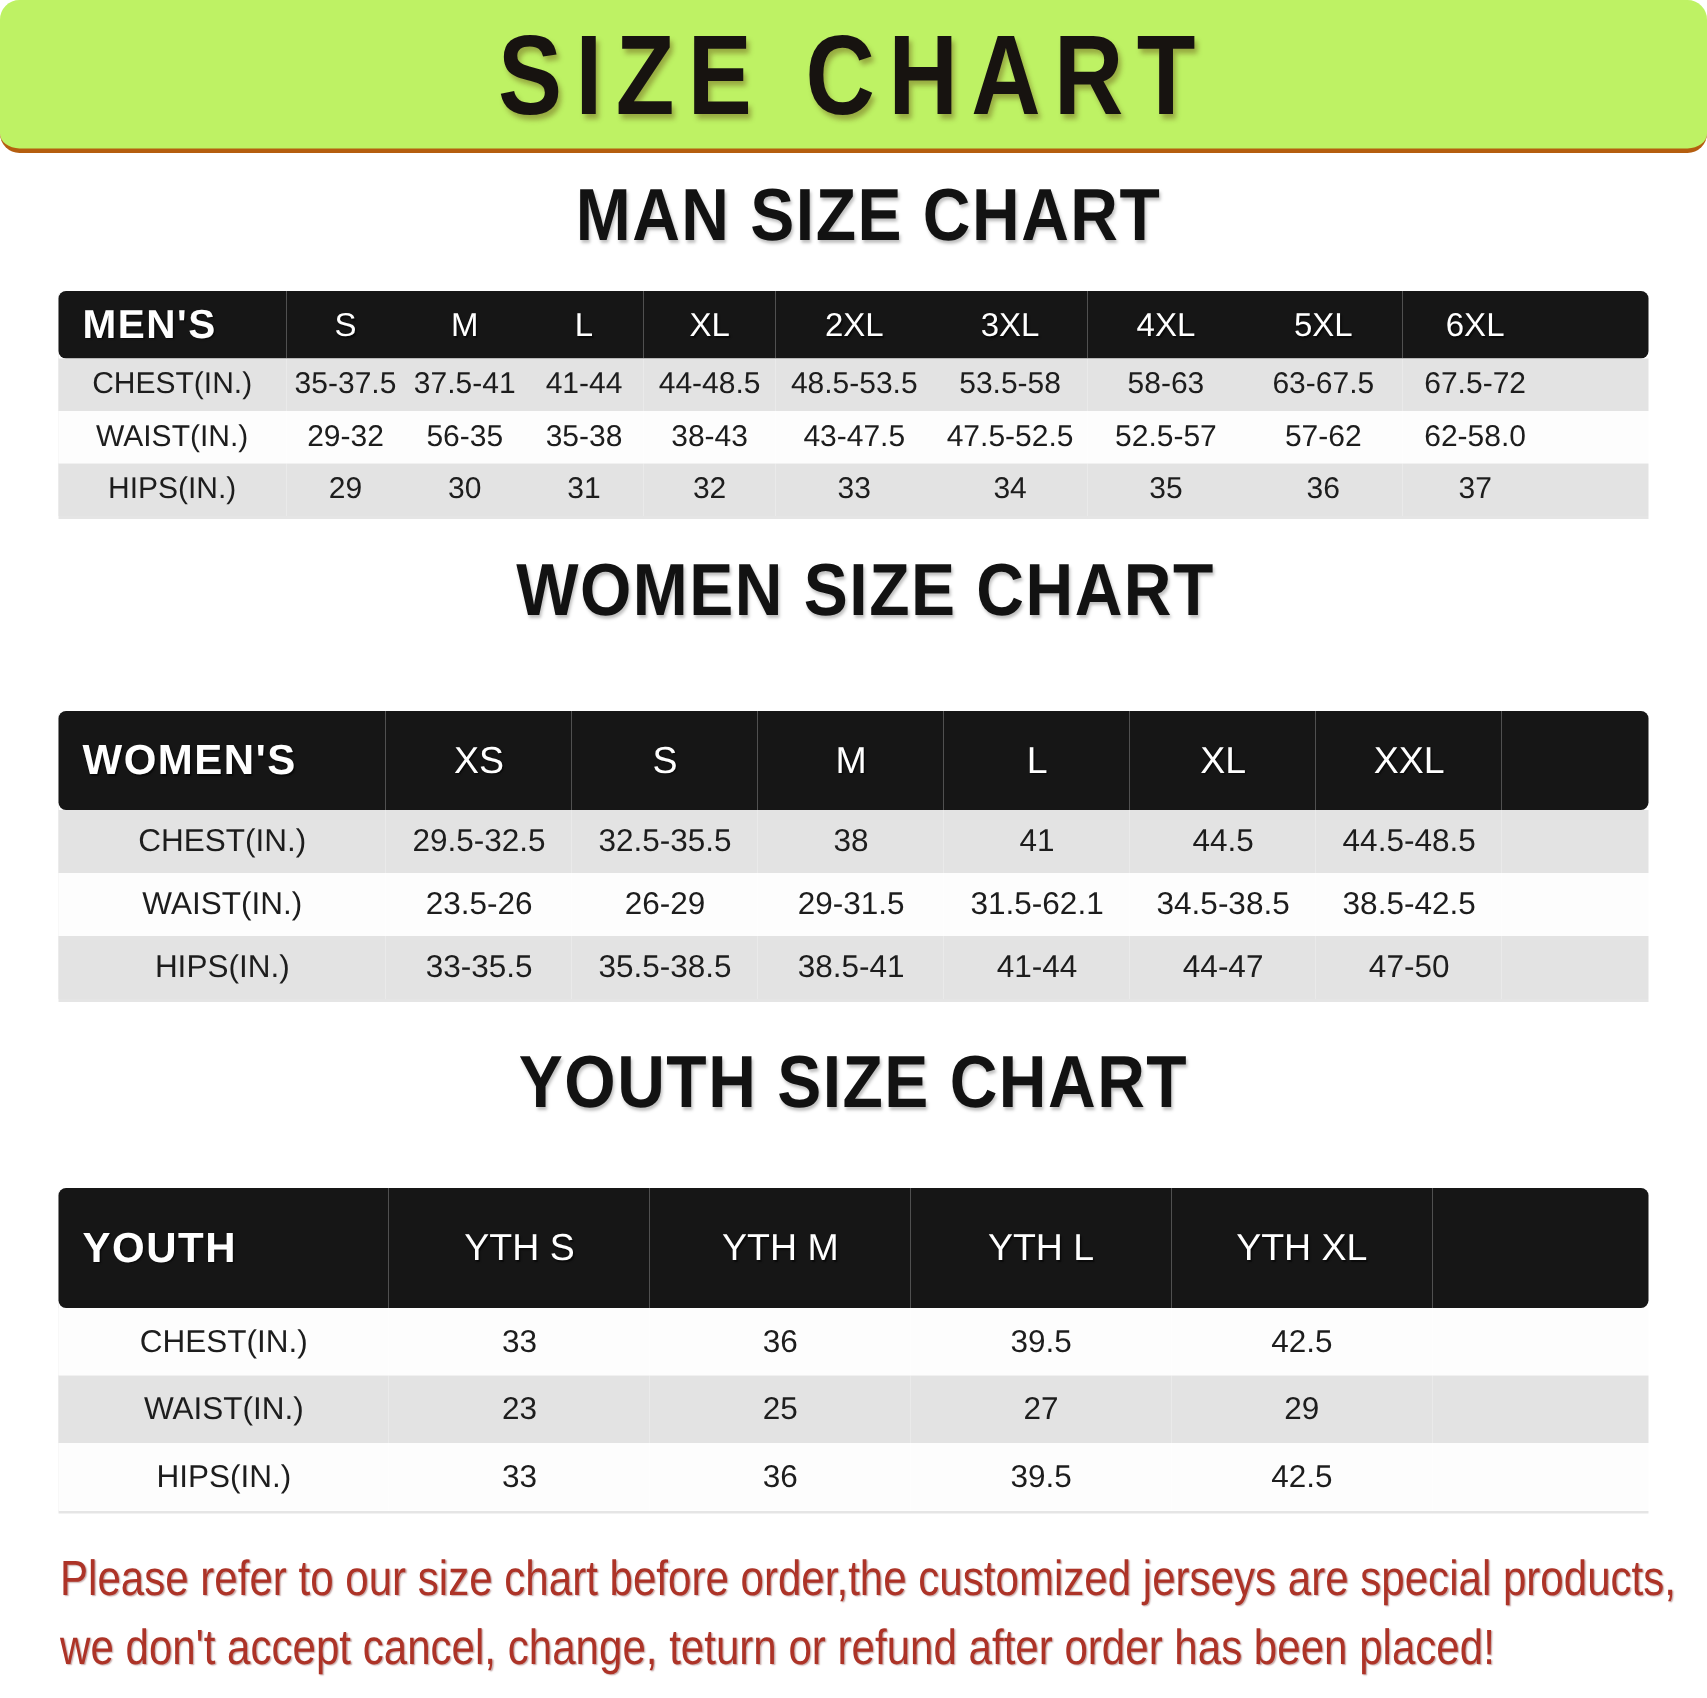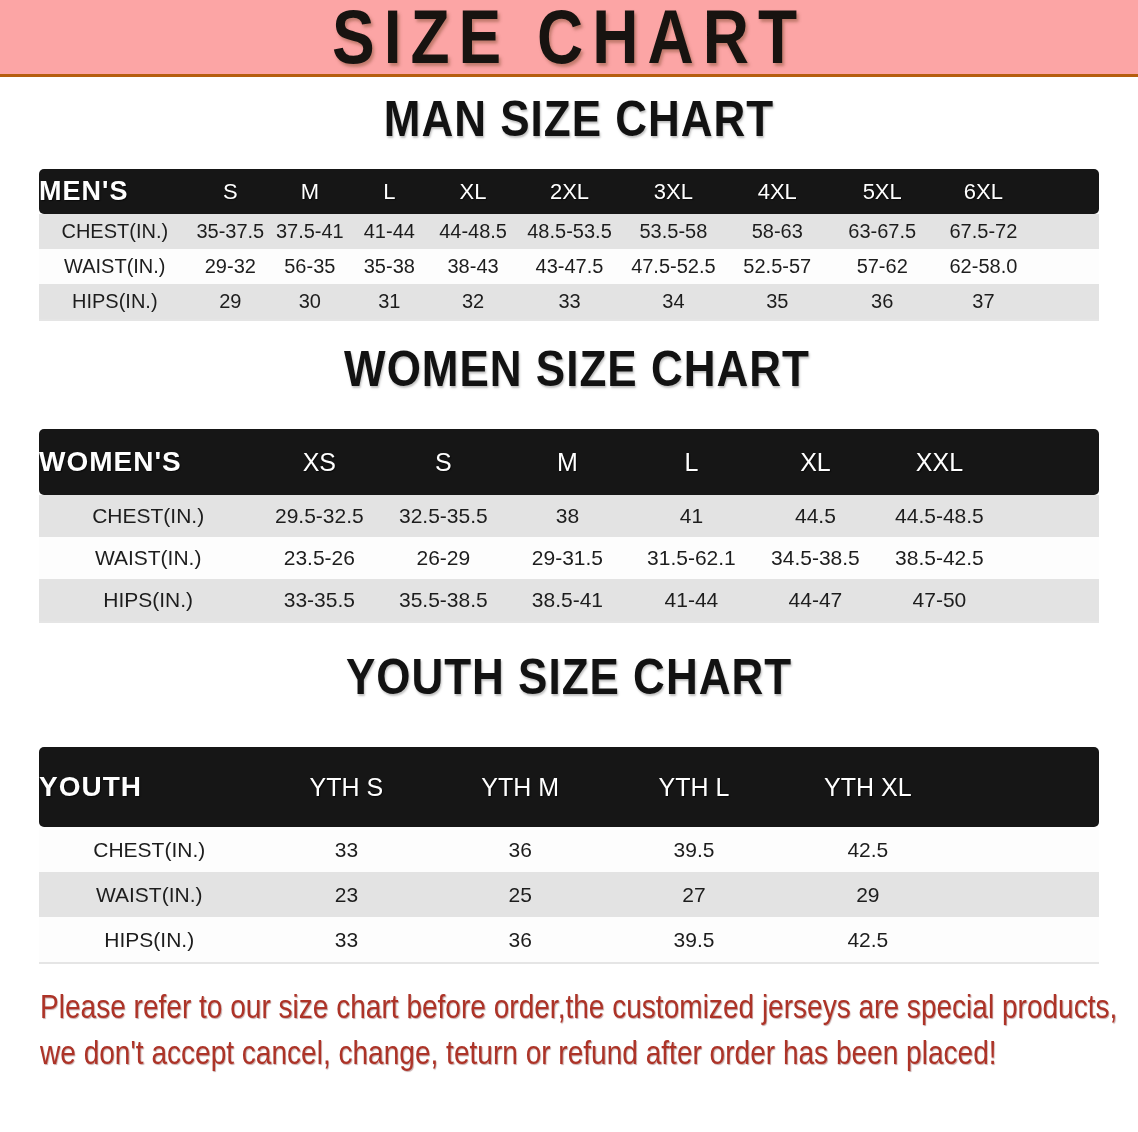--- a/index.html
+++ b/index.html
@@ -5,39 +5,39 @@
   * { box-sizing: border-box; }
   html, body { margin: 0; padding: 0; }
   body {
     width: 1138px; height: 1132px;
     background: #ffffff;
     font-family: "Liberation Sans", sans-serif;
     overflow: hidden;
   }
   
   .banner {
-    height: 77px;
-    background: #fca5a5;
+    height: 102px;
+    background: #bef264;
     border-bottom: 3px solid #B55E0F;
-    display: flex; align-items: center; justify-content: center;
+    display: flex; align-items: center; justify-content: center; border-radius: 13px;
   }
   .banner h1 {
     margin: 0;
     font-size: 64px;
     font-weight: 800;
     letter-spacing: 9px;
     color: #171310;
     transform: scaleY(1.18);
     text-shadow: 2px 3px 3px rgba(80,40,0,0.35);
     white-space: nowrap;
   }
   
   .heading-wrap { text-align: center; }
   .heading-wrap.men   { margin: 16px 0 24px; padding-left: 20px; }
-  .heading-wrap.women { margin: 24px 0 34px; padding-left: 16px; }
+  .heading-wrap.women { margin: 24px 0 54px; padding-left: 16px; }
   .heading-wrap.youth { margin: 30px 0 44px; }
   .section-heading {
     display: inline-block;
     margin: 0;
     font-size: 44px;
     line-height: 52px;
     font-weight: 800;
     letter-spacing: 1px;
     color: #121212;
     transform: scaleY(1.12);
@@ -55,21 +55,21 @@
   }
   .size-table th {
     background: #161616;
     color: #ffffff;
     font-weight: 400;
     text-align: center;
     text-shadow: 1px 1px 1px rgba(0,0,0,0.6);
   }
   .size-table th.corner {
     text-align: left;
-    padding-left: 0;
+    padding-left: 16px;
     font-weight: 800;
     letter-spacing: 1px;
   }
   .size-table th:first-child { border-radius: 5px 0 0 5px; }
   .size-table th:last-child  { border-radius: 0 5px 5px 0; }
   .size-table td {
     text-align: center;
     color: #1d1d1d;
   }
   tr.gray  td { background: #E3E3E3; }

